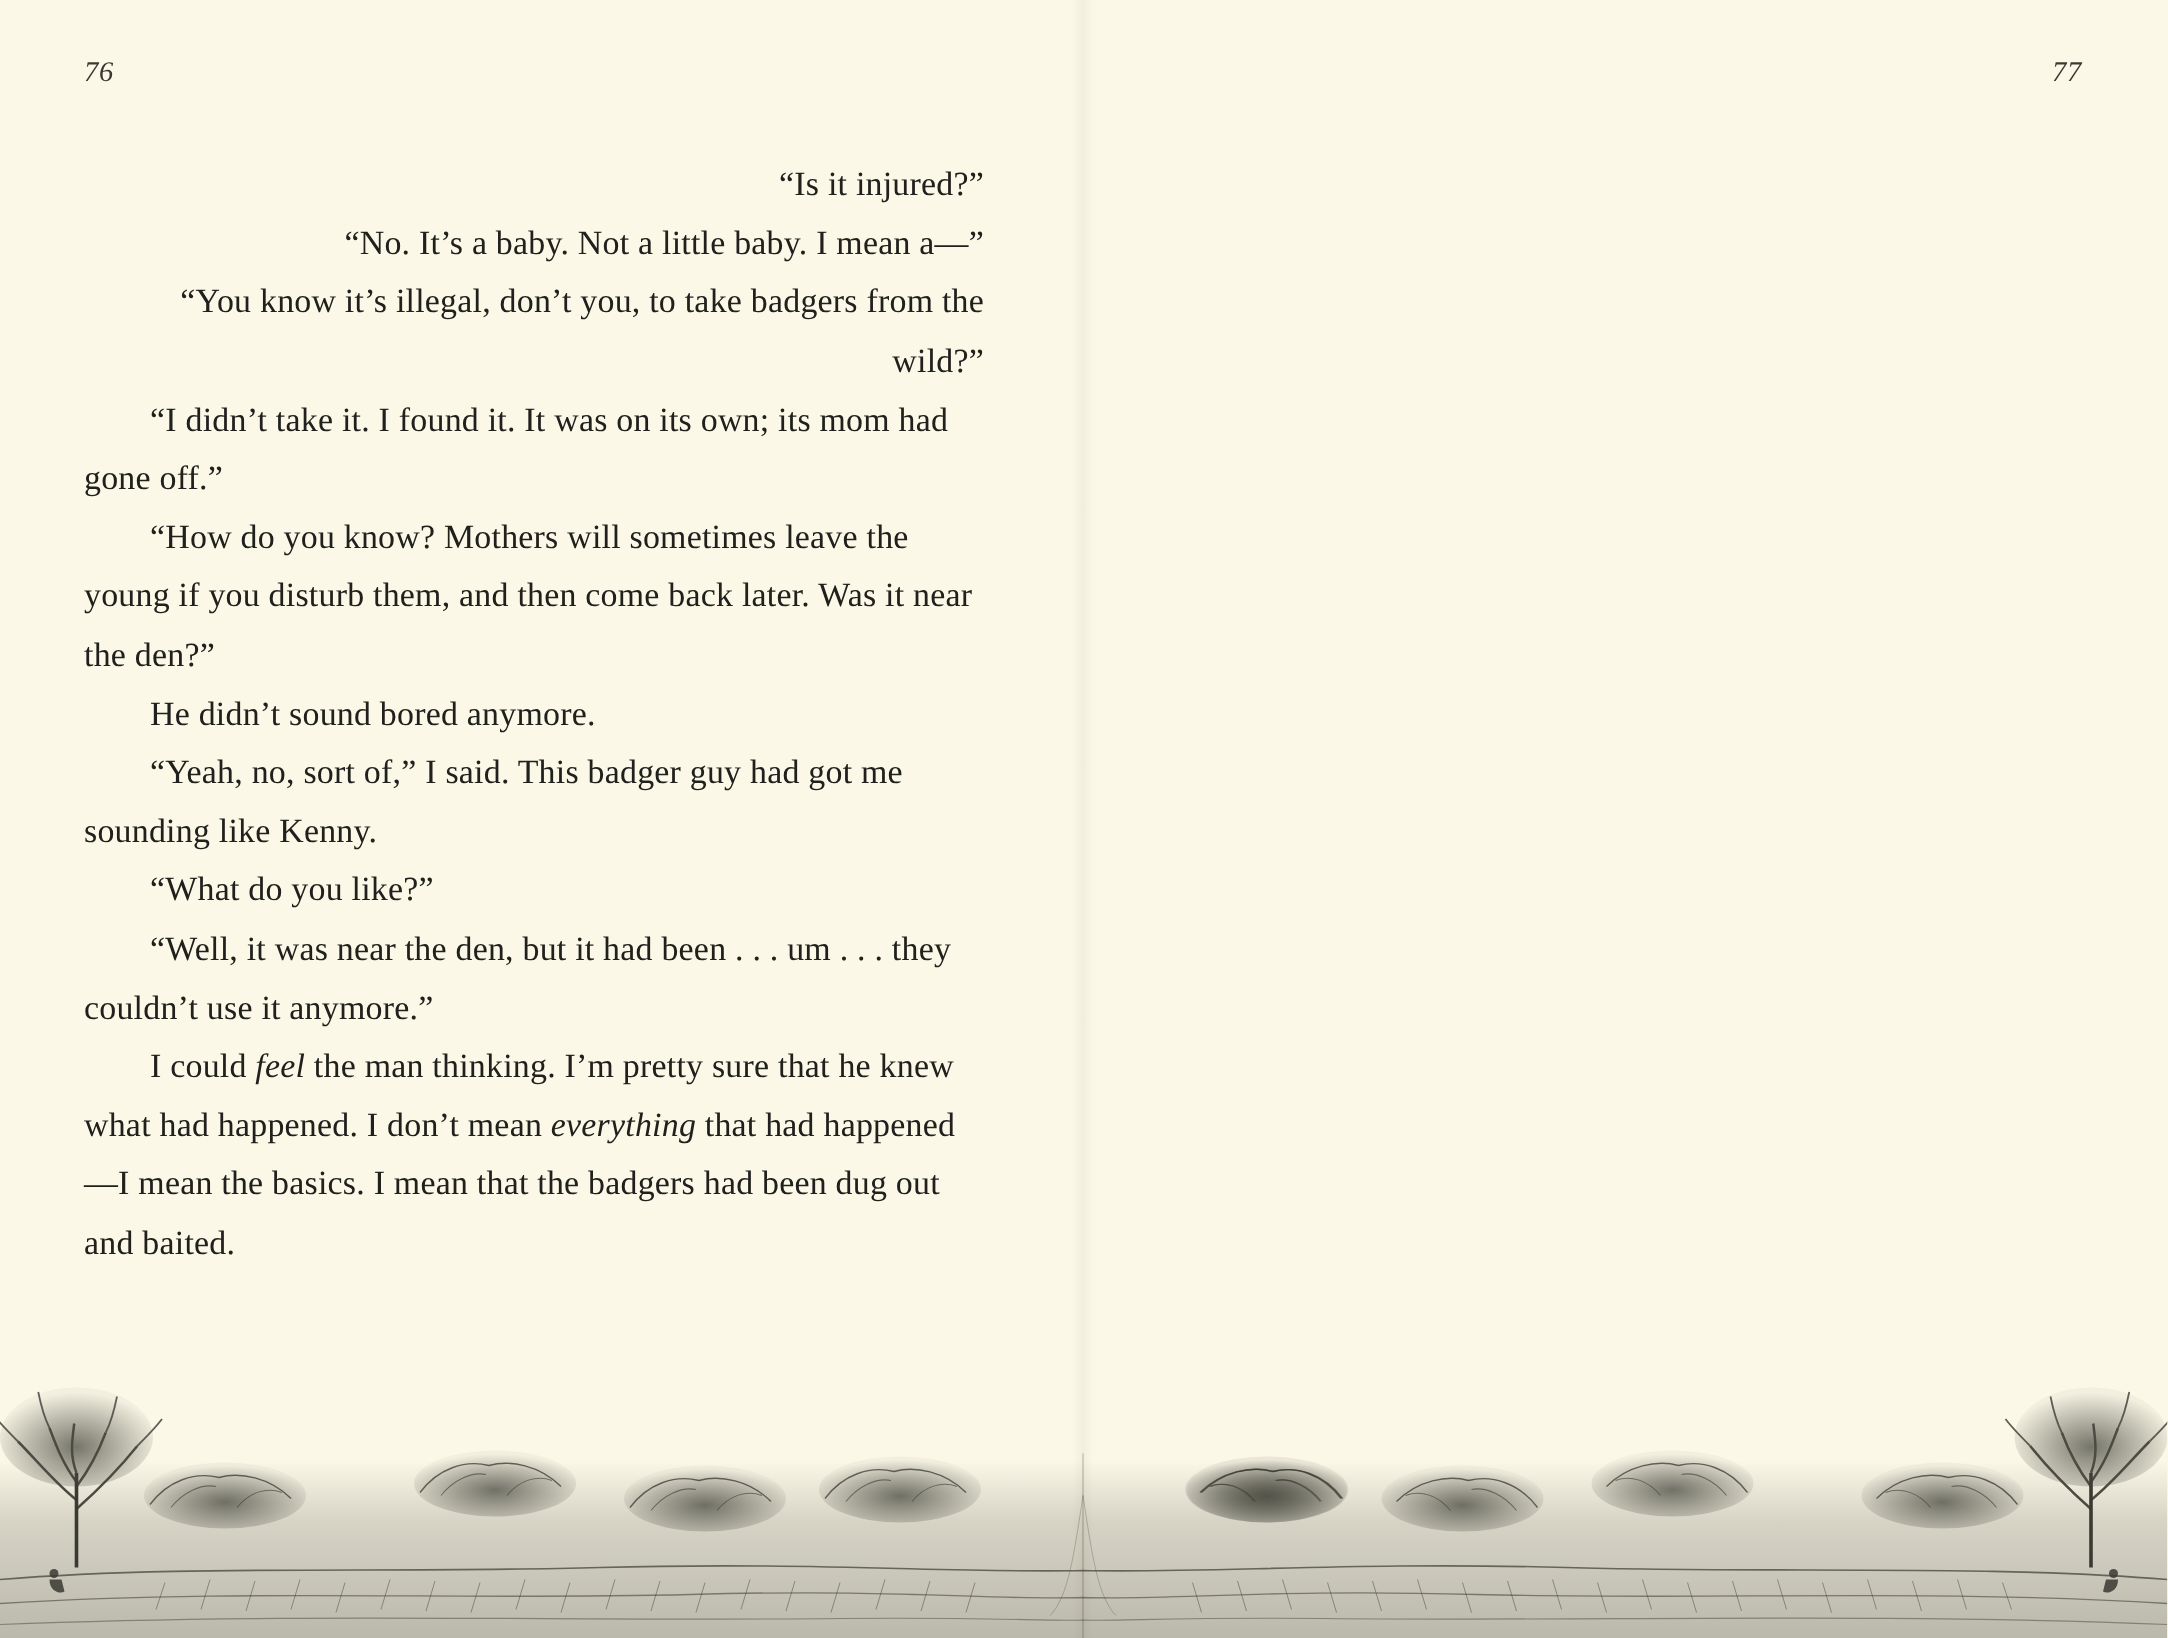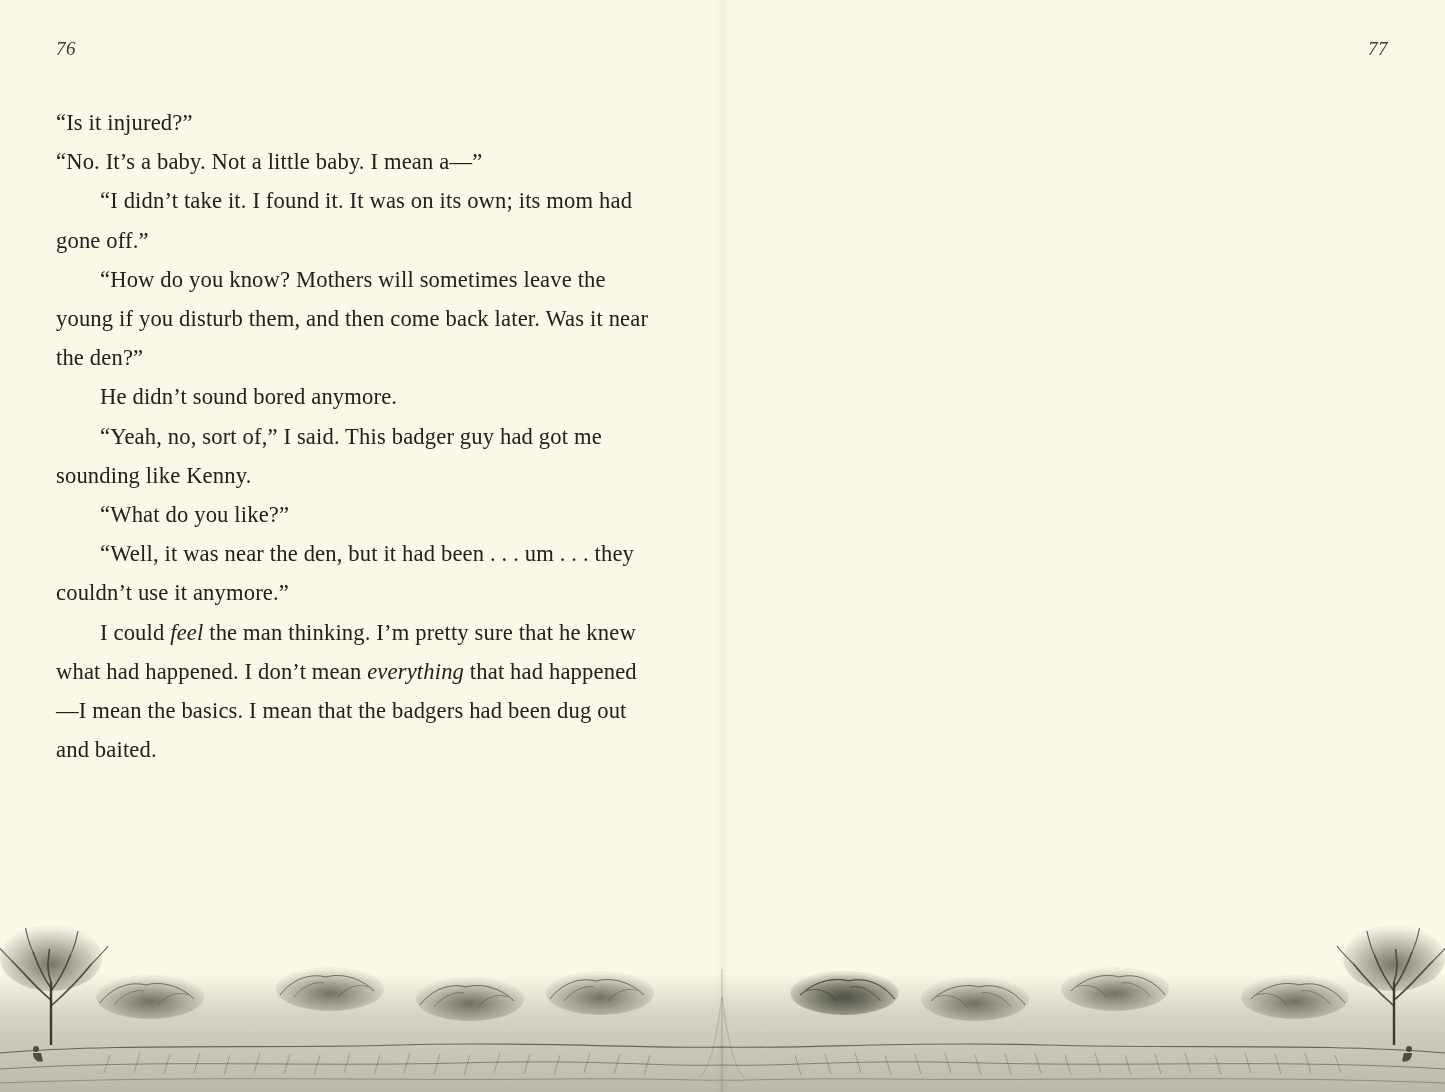--- a/index.html
+++ b/index.html
@@ -50,21 +50,21 @@
     text-align: left;
   }
   .textblock-left { left: 56px; width: 600px; }
 
   .para {
     margin: 0;
     text-indent: 44px;
     font-family: "Liberation Serif", serif;
     letter-spacing: 0.15px;
   }
-  .para.noindent { text-indent: 0; }
+  .para.noindent { text-indent: 0; text-align: right; }
   em { font-style: italic; }
 
   
   .illustration {
     position: absolute;
     left: 0;
     bottom: 0;
     width: 1445px;
     height: 215px;
     pointer-events: none;
@@ -84,20 +84,21 @@
 <body>
 
 <div class="spread">
 
   <div class="page page-left">
     <div class="folio folio-left">76</div>
 
     <div class="textblock textblock-left">
       <p class="para noindent">“Is it injured?”</p>
       <p class="para noindent">“No.  It’s a baby.  Not a little baby.  I mean a—”</p>
+      <p class="para noindent">“You know it’s illegal, don’t you, to take badgers from the wild?”</p>
       <p class="para">“I didn’t take it.  I found it.  It was on its own; its mom had gone off.”</p>
       <p class="para">“How do you know?  Mothers will sometimes leave the young if you disturb them, and then come back later.  Was it near the den?”</p>
       <p class="para">He didn’t sound bored anymore.</p>
       <p class="para">“Yeah, no, sort of,” I said.  This badger guy had got me sounding like Kenny.</p>
       <p class="para">“What do you like?”</p>
       <p class="para">“Well, it was near the den, but it had been . . . um . . . they couldn’t use it anymore.”</p>
       <p class="para"><span>I could </span><em>feel</em><span> the man thinking.  I’m pretty sure that he knew what had happened.  I don’t mean </span><em>everything</em><span> that had happened—I mean the basics.  I mean that the badgers had been dug out and baited.</span></p>
     </div>
   </div>
 

